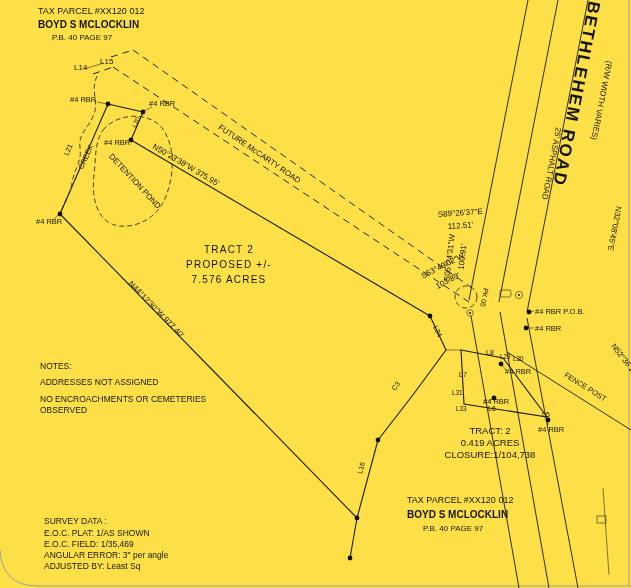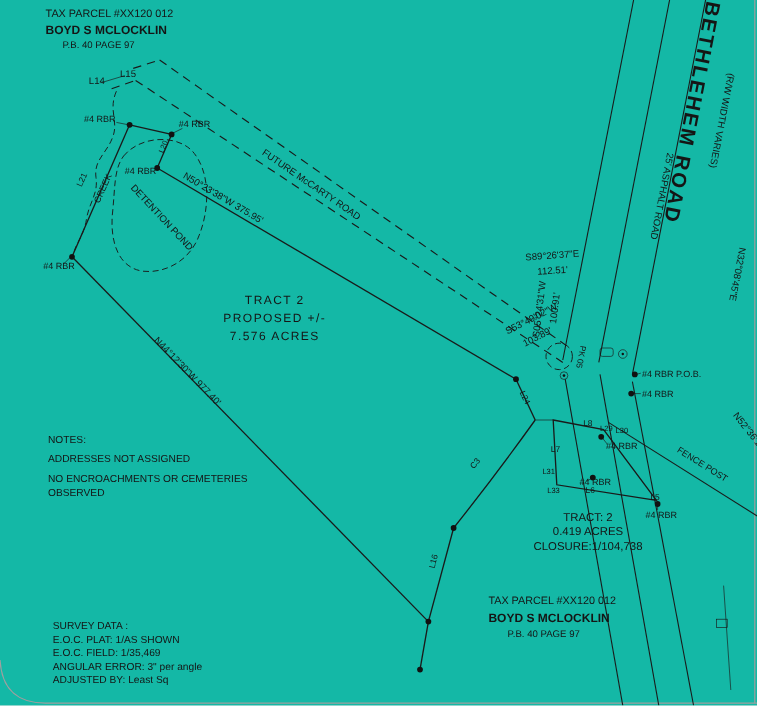--- a/index.html
+++ b/index.html
@@ -1,16 +1,16 @@
 <!DOCTYPE html>
 <html><head>
 <meta charset="utf-8">
 <style>
   html,body{margin:0;padding:0;background:#e9e9e9;}
-  .page{position:relative;width:631px;height:588px;background:#14b8a6;overflow:hidden;
+  .page{position:relative;width:631px;height:588px;background:#fde047;overflow:hidden;
         font-family:"Liberation Sans",sans-serif;}
   svg{position:absolute;left:0;top:0;}
   text{fill:#151515;font-family:"Liberation Sans",sans-serif;}
   .ln{stroke:#1a1a1a;stroke-width:1.1;fill:none;}
   .rd{stroke:#1a1a1a;stroke-width:0.9;fill:none;}
   .dash{stroke:#1a1a1a;stroke-width:0.95;fill:none;stroke-dasharray:7 5;}
   .dash2{stroke:#1a1a1a;stroke-width:0.8;fill:none;stroke-dasharray:5 3;}
   .thin{stroke:#1a1a1a;stroke-width:0.55;fill:none;}
   .edge{stroke:#9f9f9f;stroke-width:1;fill:none;}
   .pt{fill:#111;stroke:none;}

